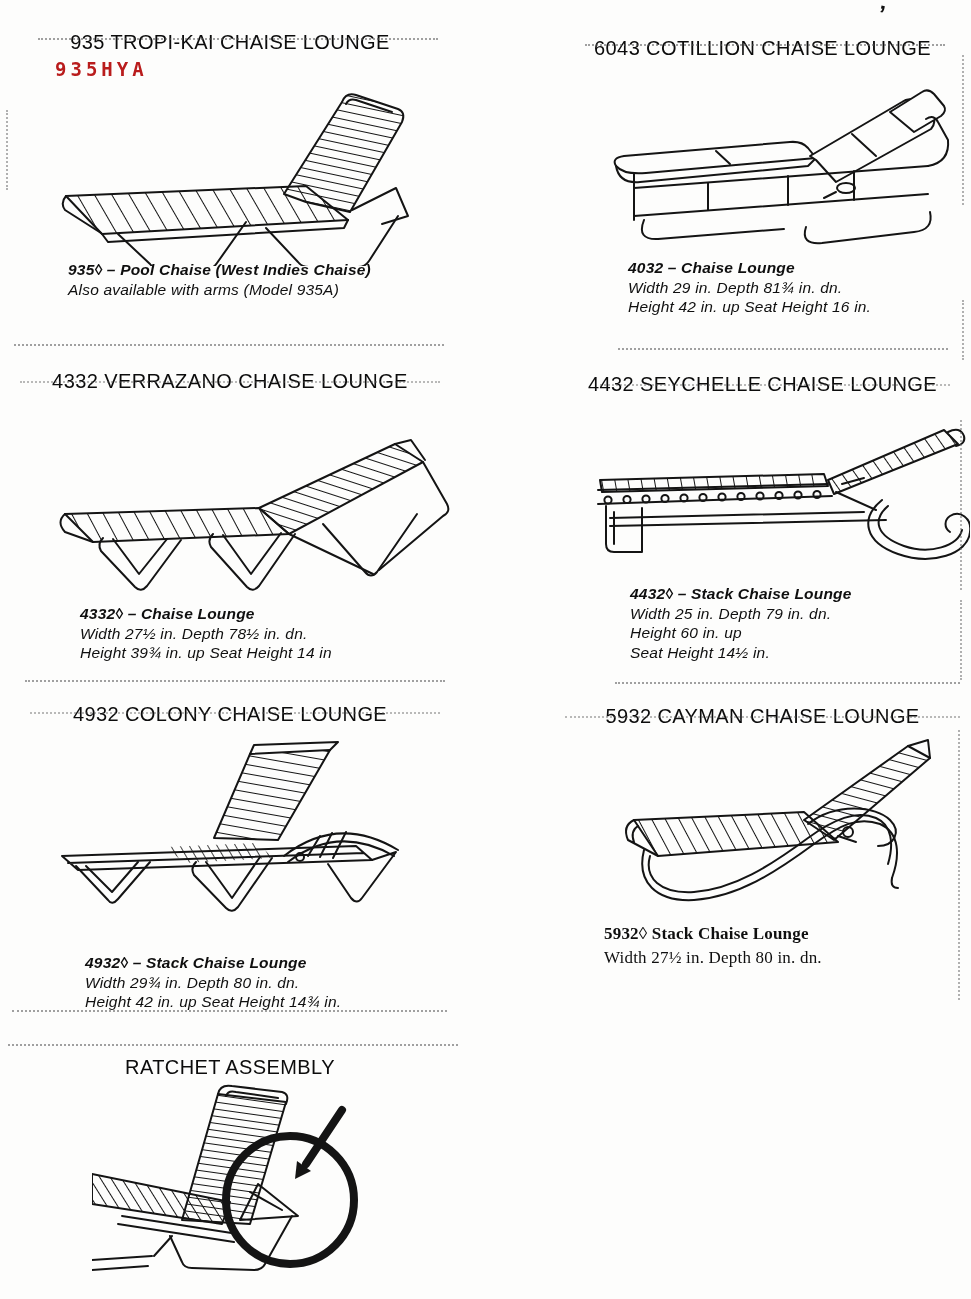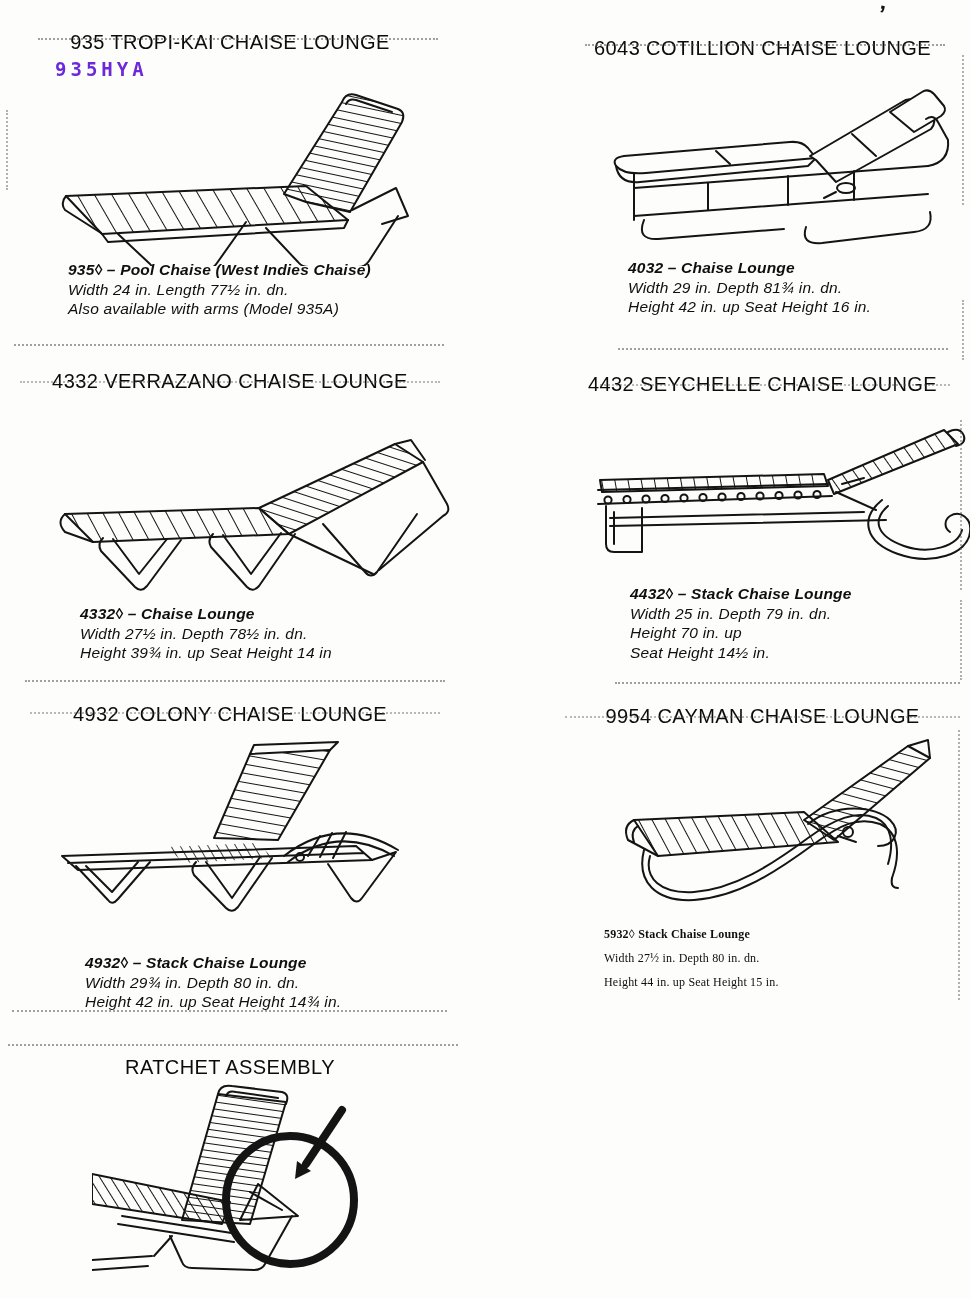--- a/index.html
+++ b/index.html
@@ -7,30 +7,30 @@
     width:971px;height:1299px;position:relative;overflow:hidden;
     background:#fdfdfc;color:#121212;
     font-family:"Liberation Sans",sans-serif;
   }
   .sec-title{
     position:absolute;font-weight:400;font-size:20px;letter-spacing:.4px;
     color:#0c0c0c;text-align:center;white-space:nowrap;
   }
   .model-code{
     position:absolute;font-family:"DejaVu Sans Mono",monospace;
-    font-weight:700;font-size:19px;letter-spacing:4px;color:#6d28d9;
+    font-weight:700;font-size:19px;letter-spacing:4px;color:#b91c1c;
   }
   .cap{
     position:absolute;font-style:italic;font-size:15.5px;line-height:19.5px;
     letter-spacing:.2px;color:#0f0f0f;white-space:nowrap;
   }
   .cap .cap-head{font-weight:700;}
   .cap-serif{
     font-family:"Liberation Serif",serif;font-style:normal;
-    font-size:12px;line-height:24px;letter-spacing:.2px;
+    font-size:17px;line-height:24px;letter-spacing:.2px;
   }
   .cap-serif .cap-head{font-weight:600;}
   .dotline{position:absolute;border-bottom:2px dotted #555;opacity:.55;height:0;}
   .dotv{position:absolute;border-left:2px dotted #666;opacity:.5;width:0;}
   .stray{position:absolute;font-weight:700;font-size:24px;transform:rotate(12deg);color:#111;}
   .drawing{position:absolute;}
   svg{display:block;}
   svg path, svg line, svg circle, svg ellipse{vector-effect:non-scaling-stroke;}
 </style>
 </head>
@@ -58,21 +58,20 @@
   <path d="M286,28 Q289,22 296,24 L332,36"></path>
   <path d="M48,166 L284,152 M42,158 L48,166 M288,144 L284,152"></path>
   <path d="M292,134 L336,112 M336,112 L348,140 M348,140 L322,148"></path>
   <path d="M58,158 L90,188 Q94,193 101,193 L146,193 Q153,193 157,187 L186,146"></path>
   <path d="M206,152 L238,186 Q242,191 249,191 L298,191 Q305,191 309,185 L338,140"></path>
 </svg>
 </div>
 
 <div class="cap" style="left:68px;top:260px;">
   <div class="cap-head">935◊ – Pool Chaise (West Indies Chaise)</div>
-  <div>Width 24 in. Length 77½ in. dn.</div>
   <div>Also available with arms (Model 935A)</div>
 </div>
 
 <h2 class="sec-title" style="left:555px;top:20px;width:415px;">6043 COTILLION CHAISE LOUNGE</h2>
 <div class="dotline" style="left:585px;top:44px;width:360px;"></div>
 
 <div class="drawing" style="left:596px;top:72px;">
 <svg width="370" height="182" viewBox="0 0 370 182" fill="none" stroke="#141414" stroke-width="2" stroke-linecap="round" stroke-linejoin="round">
   <path d="M20,94 Q15,86 28,84 L194,70 Q206,69 212,76 L220,86 L50,101 Q28,103 20,94 Z" fill="#fdfdfc"></path>
   <path d="M20,94 Q23,112 44,110 L212,94 M212,94 L220,86"></path>
@@ -165,21 +164,21 @@
   <path d="M370,8 Q382,2 386,12 Q388,20 378,22"></path>
   <path d="M304,76 C282,94 286,118 320,130 C354,142 390,130 392,108 C394,94 382,86 372,92 C366,96 366,104 372,108"></path>
   <path d="M310,82 C294,96 298,112 326,122 C352,131 380,122 384,106"></path>
   <path d="M258,68 L298,86 M264,60 L286,54"></path>
 </svg>
 </div>
 
 <div class="cap" style="left:630px;top:584px;">
   <div class="cap-head">4432◊ – Stack Chaise Lounge</div>
   <div>Width 25 in. Depth 79 in. dn.</div>
-  <div>Height 70 in. up</div>
+  <div>Height 60 in. up</div>
   <div>Seat Height 14½ in.</div>
 </div>
 
 <div class="dotline" style="left:25px;top:680px;width:420px;"></div>
 <h2 class="sec-title" style="left:10px;top:686px;width:440px;">4932 COLONY CHAISE LOUNGE</h2>
 <div class="dotline" style="left:30px;top:712px;width:410px;opacity:.4;"></div>
 
 <div class="drawing" style="left:48px;top:730px;">
 <svg width="400" height="192" viewBox="0 0 400 192" fill="none" stroke="#141414" stroke-width="2" stroke-linecap="round" stroke-linejoin="round">
   <defs>
@@ -205,21 +204,21 @@
 </svg>
 </div>
 
 <div class="cap" style="left:85px;top:928px;margin-top:25px;">
   <div class="cap-head">4932◊ – Stack Chaise Lounge</div>
   <div>Width 29¾ in. Depth 80 in. dn.</div>
   <div>Height 42 in. up Seat Height 14¾ in.</div>
 </div>
 
 <div class="dotline" style="left:615px;top:682px;width:345px;"></div>
-<h2 class="sec-title" style="left:555px;top:688px;width:415px;">9954 CAYMAN CHAISE LOUNGE</h2>
+<h2 class="sec-title" style="left:555px;top:688px;width:415px;">5932 CAYMAN CHAISE LOUNGE</h2>
 <div class="dotline" style="left:565px;top:716px;width:395px;opacity:.4;"></div>
 
 <div class="drawing" style="left:588px;top:726px;">
 <svg width="380" height="198" viewBox="0 0 380 198" fill="none" stroke="#141414" stroke-width="2" stroke-linecap="round" stroke-linejoin="round">
   <defs>
     <pattern id="p6bed" width="12" height="12" patternUnits="userSpaceOnUse" patternTransform="rotate(-28)">
           <line x1="0" y1="0" x2="0" y2="12" stroke="#141414" stroke-width="2"></line>
         </pattern>
     <pattern id="p6b" width="9" height="9" patternUnits="userSpaceOnUse" patternTransform="rotate(-75)">
           <line x1="0" y1="0" x2="0" y2="9" stroke="#141414" stroke-width="2"></line>
@@ -233,21 +232,20 @@
   <path d="M62,130 C56,152 72,168 106,166 C146,163 182,140 220,112 C246,93 268,84 288,92 C304,99 306,118 300,138"></path>
   <path d="M220,98 C248,76 288,80 302,94 C314,106 306,120 290,120"></path>
   <circle cx="260" cy="106" r="5"></circle>
   <path d="M250,110 L268,116 M304,152 Q302,162 310,162"></path>
 </svg>
 </div>
 
 <div class="cap cap-serif" style="left:604px;top:922px;">
   <div class="cap-head">5932◊ Stack Chaise Lounge</div>
   <div>Width 27½ in. Depth 80 in. dn.</div>
-  <div>Height 44 in. up  Seat Height 15 in.</div>
 </div>
 
 <div class="dotline" style="left:12px;top:1010px;width:435px;"></div>
 <h2 class="sec-title" style="left:10px;top:1016px;width:440px;margin-top:40px;">RATCHET ASSEMBLY</h2>
 <div class="dotline" style="left:8px;top:1044px;width:450px;"></div>
 
 <div class="drawing" style="left:92px;top:1064px;">
 <svg width="340" height="234" viewBox="0 0 340 234" fill="none" stroke="#141414" stroke-width="2" stroke-linecap="round" stroke-linejoin="round">
   <defs>
     <pattern id="p7bed" width="9" height="9" patternUnits="userSpaceOnUse" patternTransform="rotate(-32)">

